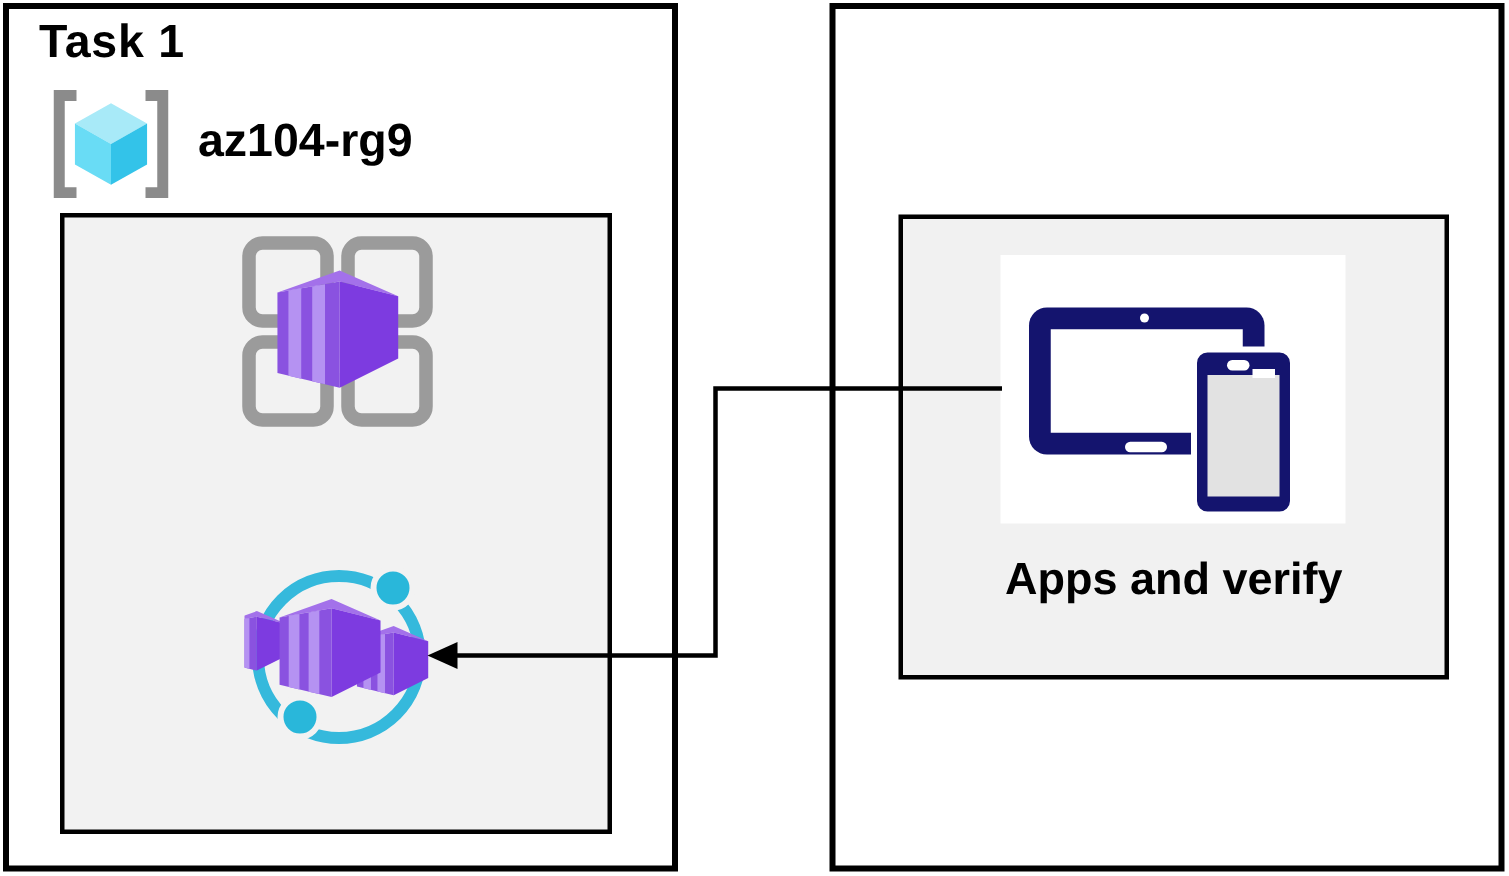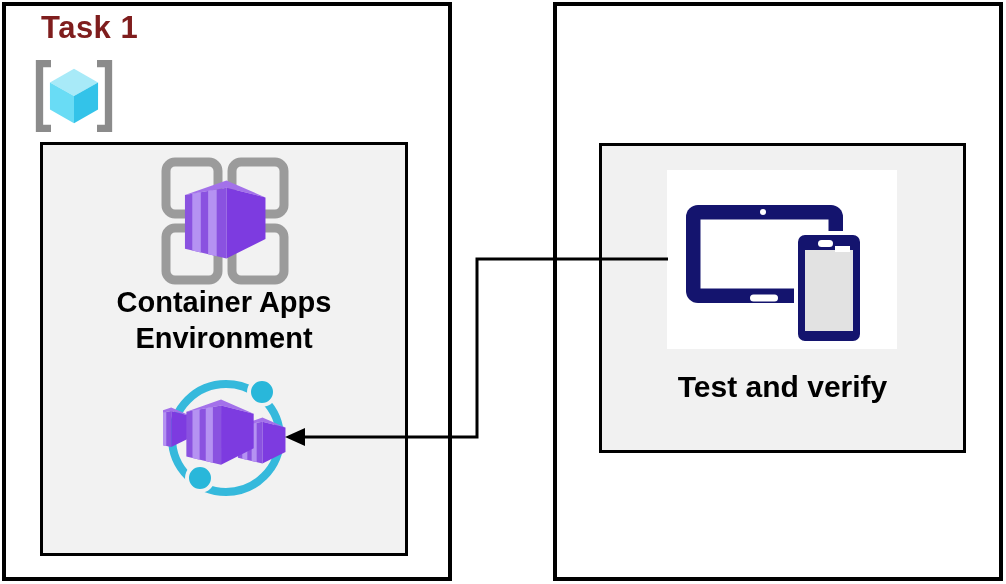--- a/index.html
+++ b/index.html
@@ -4,21 +4,21 @@
 <style>
   html,body{margin:0;padding:0;background:#ffffff;}
   .stage{
     position:relative;width:1006px;height:584px;background:#ffffff;overflow:hidden;
     font-family:"Liberation Sans", sans-serif;
   }
   .task-box{
     position:absolute;border:4px solid #000;background:#fff;box-sizing:content-box;
   }
   .task-title{
-    position:absolute;font-size:31px;font-weight:bold;color:#7f1d1d;letter-spacing:0.5px;margin-left:15px;
+    position:absolute;font-size:31px;font-weight:bold;color:#000000;letter-spacing:0.5px;
   }
   .inner-box{
     position:absolute;border:3px solid #000;background:#f2f2f2;box-sizing:content-box;
   }
   .rg-label{
     position:absolute;font-size:31px;font-weight:bold;color:#000;
   }
   .node-label{
     position:absolute;font-size:29px;font-weight:bold;color:#000;text-align:center;line-height:36px;
   }
@@ -50,36 +50,33 @@
 
   <div class="task-title" style="left:26px;top:10px;">Task 1</div>
 
   <svg class="abs" style="left:28px;top:56px;" width="92" height="80" viewBox="0 0 88 76">
     <path d="M22 7 H11 V69 H22" fill="none" stroke="#8b8b8b" stroke-width="7"></path>
     <path d="M66 7 H77 V69 H66" fill="none" stroke="#8b8b8b" stroke-width="7"></path>
     <polygon points="44,12 67,25 44,38 21,25" fill="#a8eaf8"></polygon>
     <polygon points="21,25 44,38 44,64 21,51" fill="#69dcf5"></polygon>
     <polygon points="44,38 67,25 67,51 44,64" fill="#33c3e9"></polygon>
   </svg>
+  <div class="rg-label" style="left:132px;top:76px;">az104-rg9</div>
 
   <div class="inner-box" style="left:40px;top:142px;width:362px;height:408px;"></div>
 
   <svg class="abs" style="left:158px;top:154px;" width="134" height="134" viewBox="0 0 134 134">
     <g fill="none" stroke="#9b9b9b" stroke-width="9">
       <rect x="8" y="8" width="52" height="52" rx="9"></rect>
       <rect x="74" y="8" width="52" height="52" rx="9"></rect>
       <rect x="8" y="74" width="52" height="52" rx="9"></rect>
       <rect x="74" y="74" width="52" height="52" rx="9"></rect>
     </g>
     <use href="#pbox" transform="translate(5,2) scale(1.22)"></use>
   </svg>
-  <div class="node-label" style="left:43px;top:284px;width:362px;">
-    <div>Container Apps</div>
-    <div>Environment</div>
-  </div>
 
   <svg class="abs" style="left:163px;top:377px;" width="128" height="124" viewBox="0 0 128 124">
     <circle cx="63" cy="61" r="54" fill="none" stroke="#35b9dc" stroke-width="8"></circle>
     <use href="#pbox" transform="translate(-24,18) scale(0.62)"></use>
     <use href="#pbox" transform="translate(62,26) scale(0.72)"></use>
     <use href="#pbox" transform="translate(5,2) scale(1.02)"></use>
     <circle cx="99" cy="15" r="13" fill="#29b7da" stroke="#f2f2f2" stroke-width="4"></circle>
     <circle cx="37" cy="101" r="13" fill="#29b7da" stroke="#f2f2f2" stroke-width="4"></circle>
   </svg>
 
@@ -94,20 +91,20 @@
       <rect x="33.5" y="49.5" width="128" height="69" fill="#ffffff"></rect>
       <circle cx="96" cy="42" r="3" fill="#ffffff"></circle>
       <rect x="83" y="124.5" width="28" height="7" rx="3.5" fill="#ffffff"></rect>
       <rect x="129" y="63" width="66" height="110" rx="9" fill="#14146e" stroke="#ffffff" stroke-width="4"></rect>
       <rect x="151" y="70" width="15" height="7" rx="3.5" fill="#ffffff"></rect>
       <rect x="138" y="80" width="48" height="81" fill="#e2e2e2"></rect>
       <rect x="168" y="76" width="15" height="6" fill="#ffffff"></rect>
     </svg>
   </div>
 
-  <div class="node-label" style="left:602px;top:369px;width:361px;font-size:30px;">Test and verify</div>
+  <div class="node-label" style="left:602px;top:369px;width:361px;font-size:30px;">Apps and verify</div>
 
   <svg class="abs" style="left:0;top:0;pointer-events:none;" width="1006" height="584" viewBox="0 0 1006 584">
     <path d="M668,259 H477 V437 H303" fill="none" stroke="#000000" stroke-width="3"></path>
     <polygon points="285,437 305,428 305,446" fill="#000000"></polygon>
   </svg>
 
 </div>
 
 </body></html>

